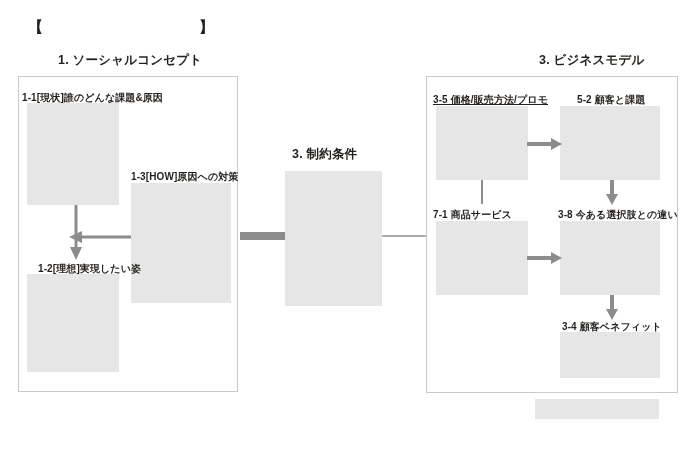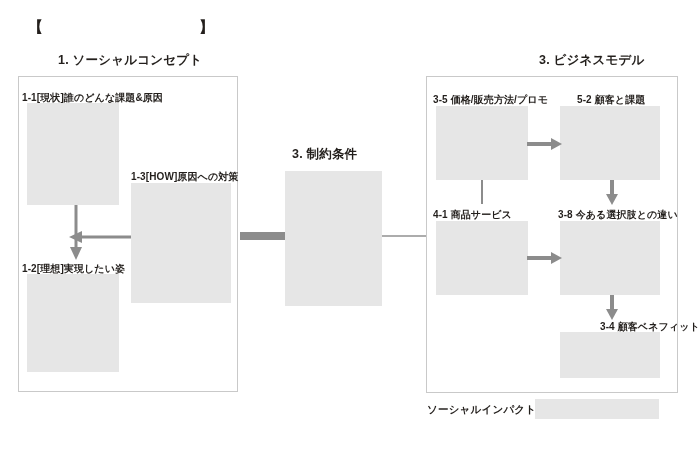--- a/index.html
+++ b/index.html
@@ -92,21 +92,21 @@
   <div class="section-title" style="left:58px; top:52px;">1. ソーシャルコンセプト</div>
 
   <div class="panel" style="left:18px; top:76px; width:220px; height:316px;"></div>
 
   <div class="box-label" style="left:22px; top:91px;">1-1[現状]誰のどんな課題&amp;原因</div>
   <div class="fill-box" style="left:27px; top:103px; width:92px; height:102px;"></div>
 
   <div class="box-label" style="left:131px; top:170px;text-align:center;">1-3[HOW]原因への対策</div>
   <div class="fill-box" style="left:131px; top:183px; width:100px; height:120px;"></div>
 
-  <div class="box-label" style="left:22px; top:262px;">1-2[理想]実現したい姿</div>
+  <div class="box-label" style="left:38px; top:262px;">1-2[理想]実現したい姿</div>
   <div class="fill-box" style="left:27px; top:274px; width:92px; height:98px;"></div>
 
   <div class="conn" style="left:68px; top:205px;">
     <svg width="16" height="56" viewBox="0 0 16 56">
       <line x1="8" y1="0" x2="8" y2="44" stroke="#8c8c8c" stroke-width="3"></line>
       <polygon points="8,55 2,42 14,42" fill="#8c8c8c"></polygon>
     </svg>
   </div>
 
   <div class="conn" style="left:69px; top:229px;">
@@ -125,34 +125,34 @@
     <svg width="56" height="16" viewBox="0 0 56 16">
       <line x1="0" y1="8" x2="46" y2="8" stroke="#909090" stroke-width="1.4"></line>
       <polygon points="55,8 44,3 44,13" fill="#909090"></polygon>
     </svg>
   </div>
 
   <div class="section-title" style="left:492px; top:52px;margin-left:47px;">3. ビジネスモデル</div>
 
   <div class="panel" style="left:426px; top:76px; width:252px; height:317px;"></div>
 
-  <div class="box-label" style="left:433px; top:93px;">3-5 価格/販売方法/プロモ</div>
+  <div class="box-label" style="left:433px; top:93px;text-decoration:underline;">3-5 価格/販売方法/プロモ</div>
   <div class="fill-box" style="left:436px; top:106px; width:92px; height:74px;"></div>
 
   <div class="box-label" style="left:577px; top:93px;">5-2 顧客と課題</div>
   <div class="fill-box" style="left:560px; top:106px; width:100px; height:74px;"></div>
 
   <div class="conn" style="left:527px; top:136px;">
     <svg width="36" height="16" viewBox="0 0 36 16">
       <line x1="0" y1="8" x2="26" y2="8" stroke="#8c8c8c" stroke-width="4"></line>
       <polygon points="35,8 24,2 24,14" fill="#8c8c8c"></polygon>
     </svg>
   </div>
 
-  <div class="box-label" style="left:433px; top:208px;">4-1 商品サービス</div>
+  <div class="box-label" style="left:433px; top:208px;">7-1 商品サービス</div>
   <div class="fill-box" style="left:436px; top:221px; width:92px; height:74px;"></div>
 
   <div class="conn" style="left:478px; top:180px;">
     <svg width="8" height="24" viewBox="0 0 8 24">
       <line x1="4" y1="0" x2="4" y2="24" stroke="#8c8c8c" stroke-width="2"></line>
     </svg>
   </div>
 
   <div class="box-label" style="left:558px; top:208px;">3-8 今ある選択肢との違い</div>
   <div class="fill-box" style="left:560px; top:221px; width:100px; height:74px;"></div>
@@ -164,26 +164,25 @@
     </svg>
   </div>
 
   <div class="conn" style="left:527px; top:250px;">
     <svg width="36" height="16" viewBox="0 0 36 16">
       <line x1="0" y1="8" x2="26" y2="8" stroke="#8c8c8c" stroke-width="4"></line>
       <polygon points="35,8 24,2 24,14" fill="#8c8c8c"></polygon>
     </svg>
   </div>
 
-  <div class="box-label" style="left:562px; top:320px;margin-left:38px;">3-4 顧客ベネフィット</div>
+  <div class="box-label" style="left:562px; top:320px;">3-4 顧客ベネフィット</div>
   <div class="fill-box" style="left:560px; top:332px; width:100px; height:46px;"></div>
 
   <div class="conn" style="left:604px; top:295px;">
     <svg width="16" height="26" viewBox="0 0 16 26">
       <line x1="8" y1="0" x2="8" y2="16" stroke="#8c8c8c" stroke-width="4"></line>
       <polygon points="8,25 2,14 14,14" fill="#8c8c8c"></polygon>
     </svg>
   </div>
 
-  <div class="impact-label" style="left:427px; top:403px;">ソーシャルインパクト</div>
   <div class="fill-box" style="left:535px; top:399px; width:124px; height:20px;"></div>
 
 </div>
 
 </body></html>

